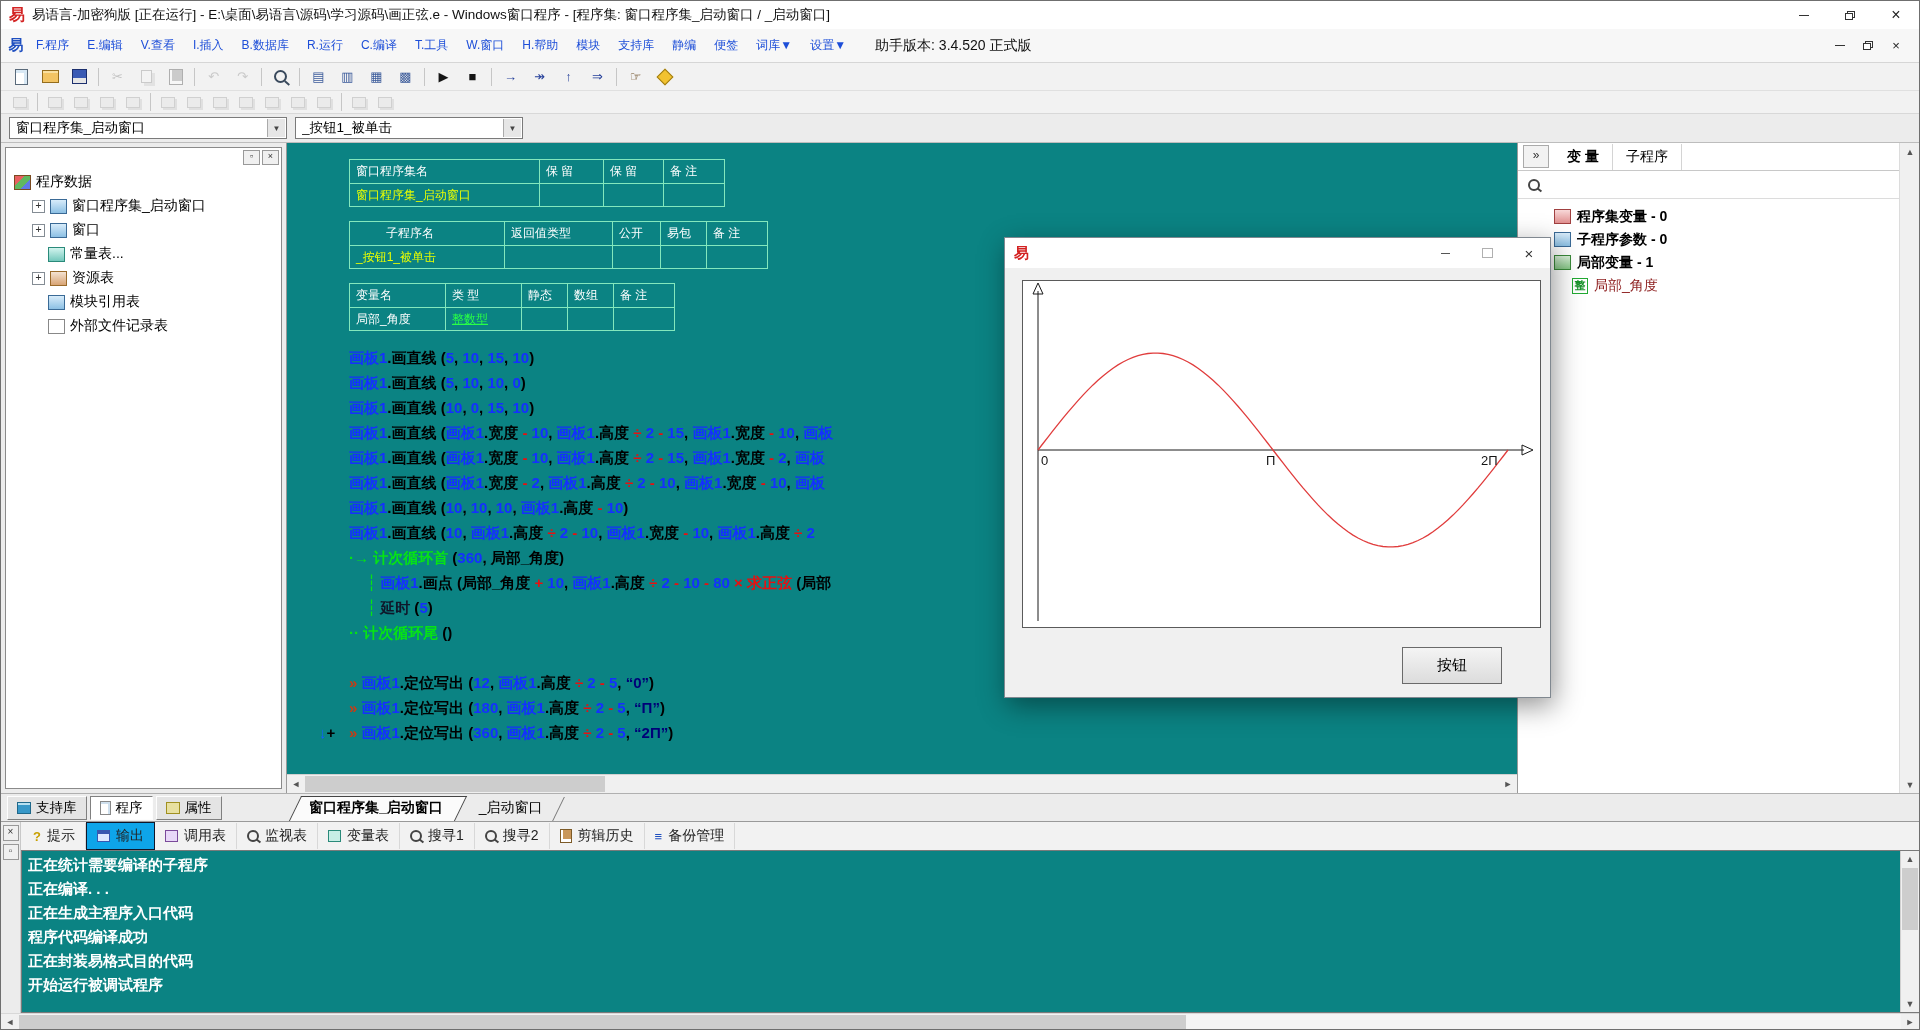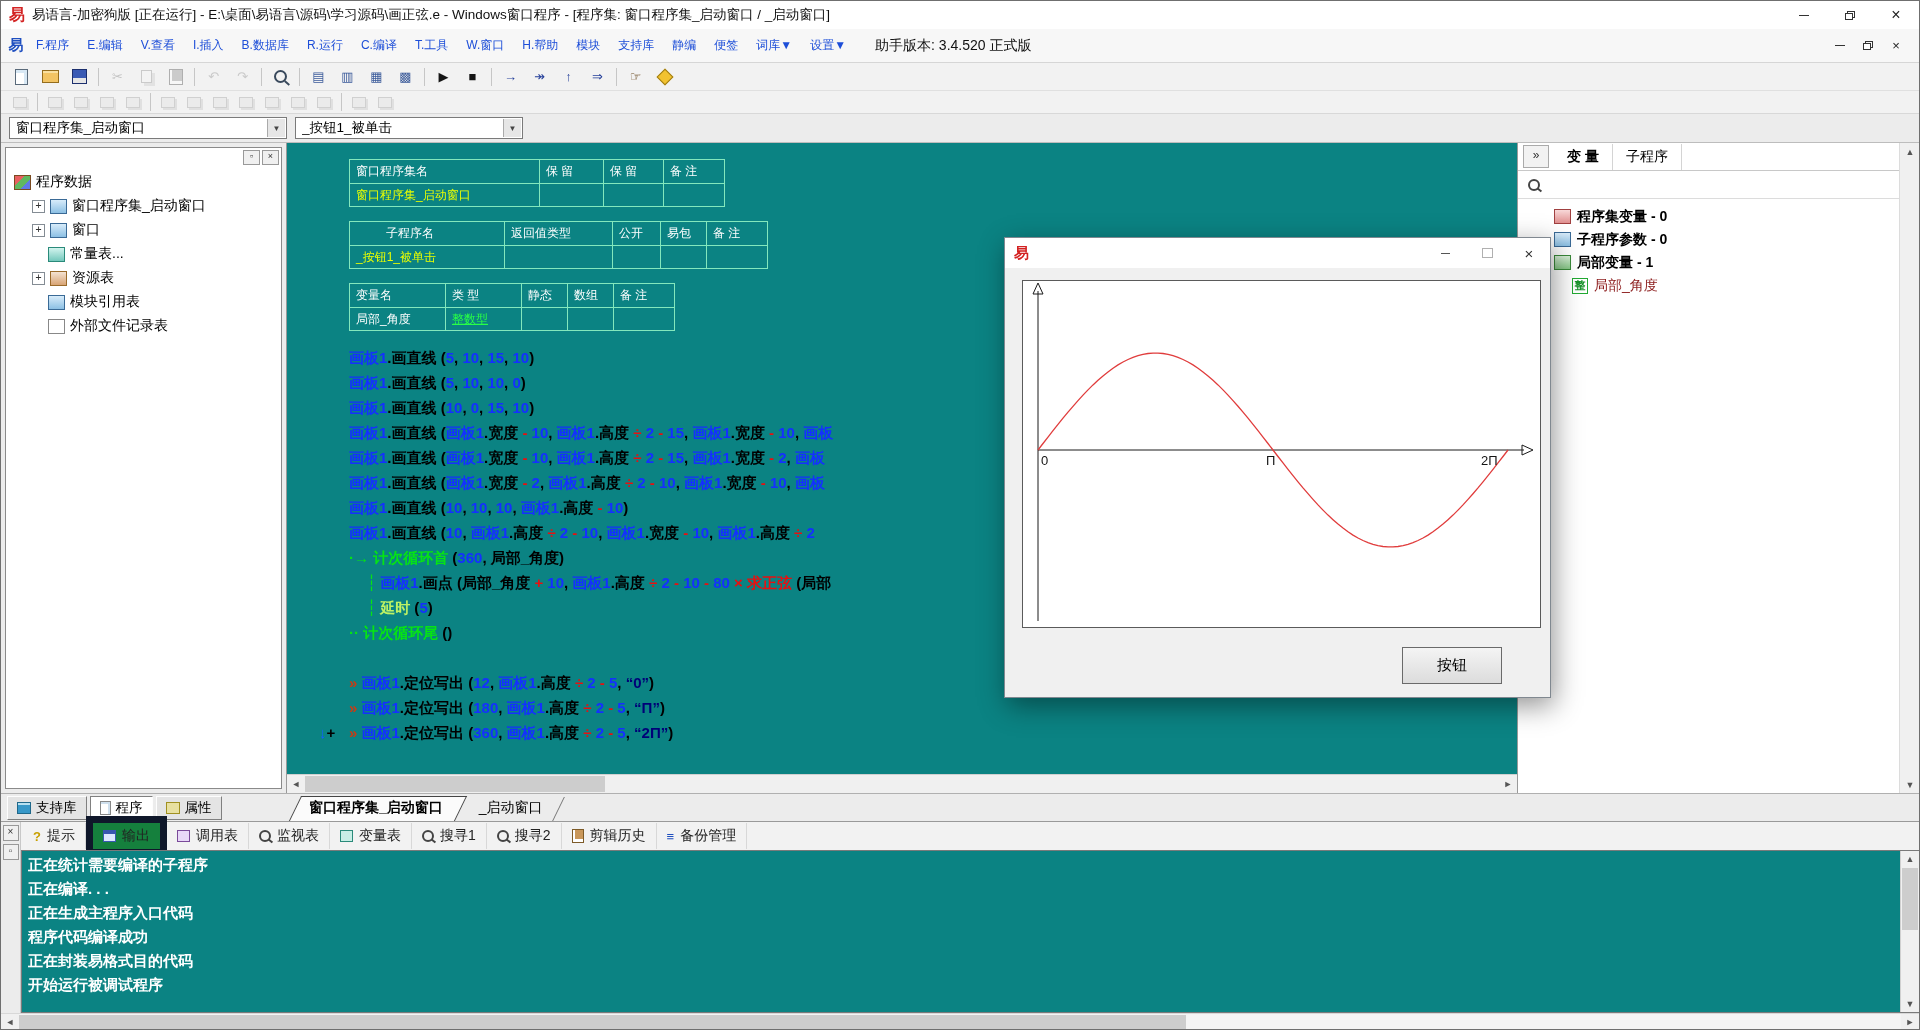--- a/index.html
+++ b/index.html
@@ -84,21 +84,21 @@
   .ecell{height:24px;border:1px solid var(--grid);border-right:none;border-bottom:none;display:flex;align-items:center;
          padding:0 6px;box-sizing:border-box;color:#fff;white-space:nowrap;overflow:hidden;}
   .ecell:last-child{border-right:1px solid var(--grid);}
   .erow:last-child .ecell{border-bottom:1px solid var(--grid);}
   .ecell.val{color:#eaff00;}
   .ecell.white{color:#fff;}
   .ecell.type{color:#28ff46;text-decoration:underline;}
   .cl{height:25px;line-height:25px;font-size:15px;font-weight:600;white-space:pre;position:relative;padding-left:62px;}
   .gut{position:absolute;left:32px;top:0;}
   .c-o{color:#1430ff;} .c-k{color:#000;} .c-r{color:#e81010;} .c-g{color:#06e414;}
-  .c-y{color:#bef264;} .c-s{color:#000078;} .c-m{color:#c83c14;} .c-a{color:#1060ff;}
+  .c-y{color:#0f172a;} .c-s{color:#000078;} .c-m{color:#c83c14;} .c-a{color:#1060ff;}
 
   
   .hscroll{position:absolute;left:0;right:0;bottom:0;height:18px;background:#f0f0f0;border-top:1px solid #d0d0d0;display:flex;}
   .sb-btn{width:18px;height:100%;display:flex;align-items:center;justify-content:center;font-size:9px;color:#555;background:#f0f0f0;flex:none;}
   .sb-track{flex:1;position:relative;}
   .hthumb{position:absolute;left:0;top:1px;bottom:1px;width:300px;background:#cdcdcd;}
   .vthumb{position:absolute;left:1px;right:1px;background:#cdcdcd;}
 
   .right-panel{position:absolute;left:1516px;top:0;width:382px;bottom:0;background:#fff;border-left:1px solid #9a9a9a;box-sizing:border-box;}
   .rp-head{height:27px;display:flex;align-items:center;border-bottom:1px solid #c8c8c8;}
@@ -137,21 +137,21 @@
   .ftab.act::before{content:"";position:absolute;top:2px;bottom:0;left:-2px;right:6px;background:#fbfbfb;
                     border:1px solid #444;border-bottom:none;transform:skewX(-26deg);}
   .ftab:not(.act)::after{content:"";position:absolute;right:8px;top:3px;bottom:0;width:1px;background:#777;transform:skewX(-26deg);}
 
   
   .bottom-panel{position:absolute;top:820px;left:0;right:0;height:192px;background:#ececec;border-top:1px solid #9a9a9a;box-sizing:border-box;}
   .bp-side{position:absolute;left:0;top:0;width:20px;bottom:0;border-right:1px solid #c8c8c8;display:flex;flex-direction:column;align-items:center;padding-top:3px;gap:3px;box-sizing:border-box;}
   .bp-x{width:14px;height:14px;border:1px solid #999;background:#f0f0f0;font-size:10px;line-height:12px;text-align:center;color:#333;}
   .bp-tabs{position:absolute;left:20px;top:0;right:0;height:28px;display:flex;align-items:center;background:#f2f2f2;padding-left:2px;}
   .btab{display:flex;align-items:center;gap:6px;padding:4px 10px;font-size:14px;border-right:1px solid #d8d8d8;color:#222;white-space:nowrap;}
-  .btab.act{background:#15803d;border:7px solid #0f172a;}
+  .btab.act{background:#0ea5e9;border:1px solid #0f172a;}
   .bico{flex:none;}
   .b-hint{color:#c8a000;font-weight:bold;font-size:13px;}
   .b-output{width:11px;height:10px;border:1px solid #3858b0;background:#dce8ff;box-shadow:inset 0 3px 0 #3858b0;}
   .b-calls{width:11px;height:10px;border:1px solid #7a4a9a;background:#e8d8f8;}
   .b-vars{width:11px;height:10px;border:1px solid #2a8a7a;background:#c8eee6;}
   .b-clipboard{width:10px;height:12px;background:#c9975a;border:1px solid #7d5b28;box-shadow:inset 2px -3px 0 #fff;}
   .b-backup{color:#2050c0;font-weight:bold;font-size:13px;}
   .bp-output{position:absolute;left:20px;top:28px;right:0;bottom:0;background:var(--teal);border:1px solid #7a7a7a;border-right:none;box-sizing:border-box;}
   .out-lines{position:absolute;top:2px;left:6px;right:22px;bottom:0;overflow:hidden;}
   .oline{color:#fff;font-size:15px;font-weight:600;line-height:24px;white-space:nowrap;}

